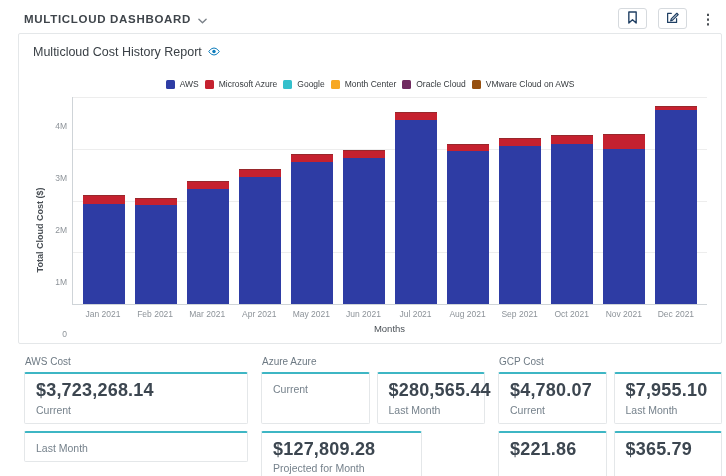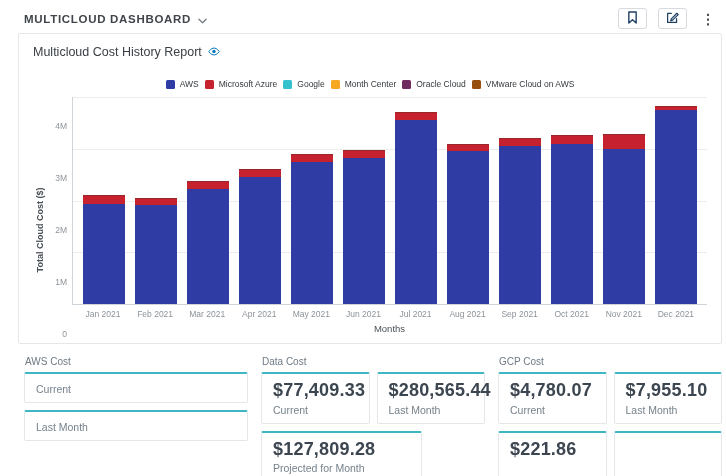--- a/index.html
+++ b/index.html
@@ -240,35 +240,35 @@
     </div>
   </div>
 </section>
 
 <section class="cards">
 
   <div class="col">
     <div class="sec-title">AWS Cost</div>
     <div class="tile-row">
       <div class="tile">
+        <div class="val">$3,723,268.14</div>
         <div class="lbl">Current</div>
       </div>
     </div>
     <div class="tile-row">
       <div class="tile">
         <div class="lbl">Last Month</div>
       </div>
     </div>
   </div>
 
   <div class="col">
-    <div class="sec-title">Data Cost</div>
-    <div class="tile-row">
-      <div class="tile">
-        <div class="val">$77,409.33</div>
+    <div class="sec-title">Azure Azure</div>
+    <div class="tile-row">
+      <div class="tile">
         <div class="lbl">Current</div>
       </div>
       <div class="tile">
         <div class="val">$280,565.44</div>
         <div class="lbl">Last Month</div>
       </div>
     </div>
     <div class="tile-row">
       <div class="tile w72">
         <div class="val">$127,809.28</div>
@@ -288,18 +288,19 @@
         <div class="val">$7,955.10</div>
         <div class="lbl">Last Month</div>
       </div>
     </div>
     <div class="tile-row">
       <div class="tile">
         <div class="val">$221.86</div>
         <div class="lbl"></div>
       </div>
       <div class="tile">
+        <div class="val">$365.79</div>
         <div class="lbl"></div>
       </div>
     </div>
   </div>
 
 </section>
 
 </body></html>

